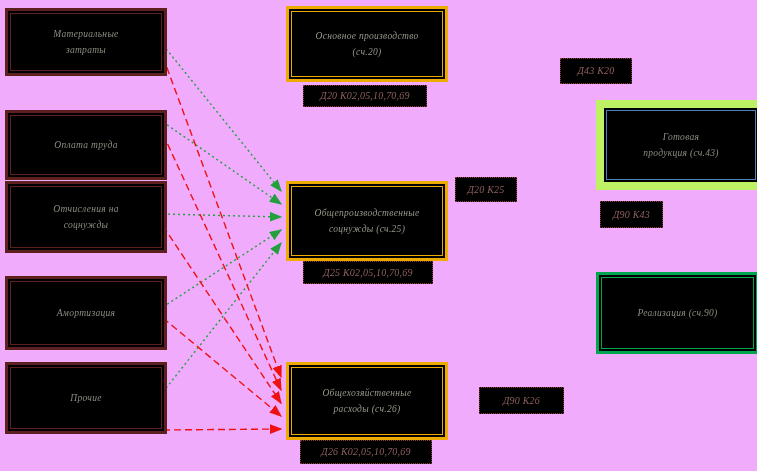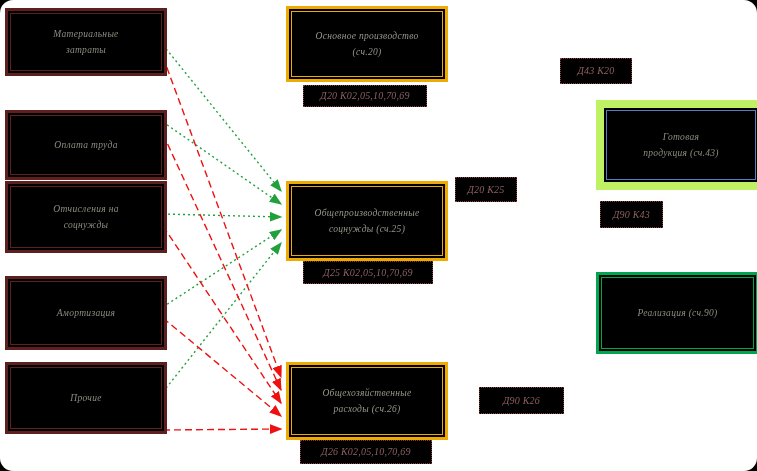--- a/index.html
+++ b/index.html
@@ -1,18 +1,18 @@
 <!DOCTYPE html>
 <html><head>
 <meta charset="utf-8">
 <style>
   html,body{margin:0;padding:0;background:#000;}
   #canvas{
-    position:relative;width:757px;height:471px;background:#ffffff;overflow:hidden;
-    font-family:"Liberation Serif","DejaVu Serif",serif;font-style:italic;border-radius:13px;
+    position:relative;width:757px;height:471px;background:#f0abfc;overflow:hidden;
+    font-family:"Liberation Serif","DejaVu Serif",serif;font-style:italic;
   }
   .box{
     position:absolute;background:#000;display:flex;flex-direction:column;
     align-items:center;justify-content:center;text-align:center;
     color:#8c8c80;font-size:9.5px;line-height:1.7;letter-spacing:.3px;
   }
   .maroon{border:3px solid #5e1f1f;box-shadow:inset 0 0 0 2px #000,inset 0 0 0 3px #5e1f1f;}
   .yellow{border:3px solid #edaa00;box-shadow:inset 0 0 0 2px #000,inset 0 0 0 3px #edaa00;color:#97978a;}
   .blue{border:8px solid #bef264;box-shadow:inset 0 0 0 2px #000,inset 0 0 0 3px #4f81bd;}
   .greenb{border:3px solid #00a550;box-shadow:inset 0 0 0 2px #000,inset 0 0 0 3px #00a550;}

